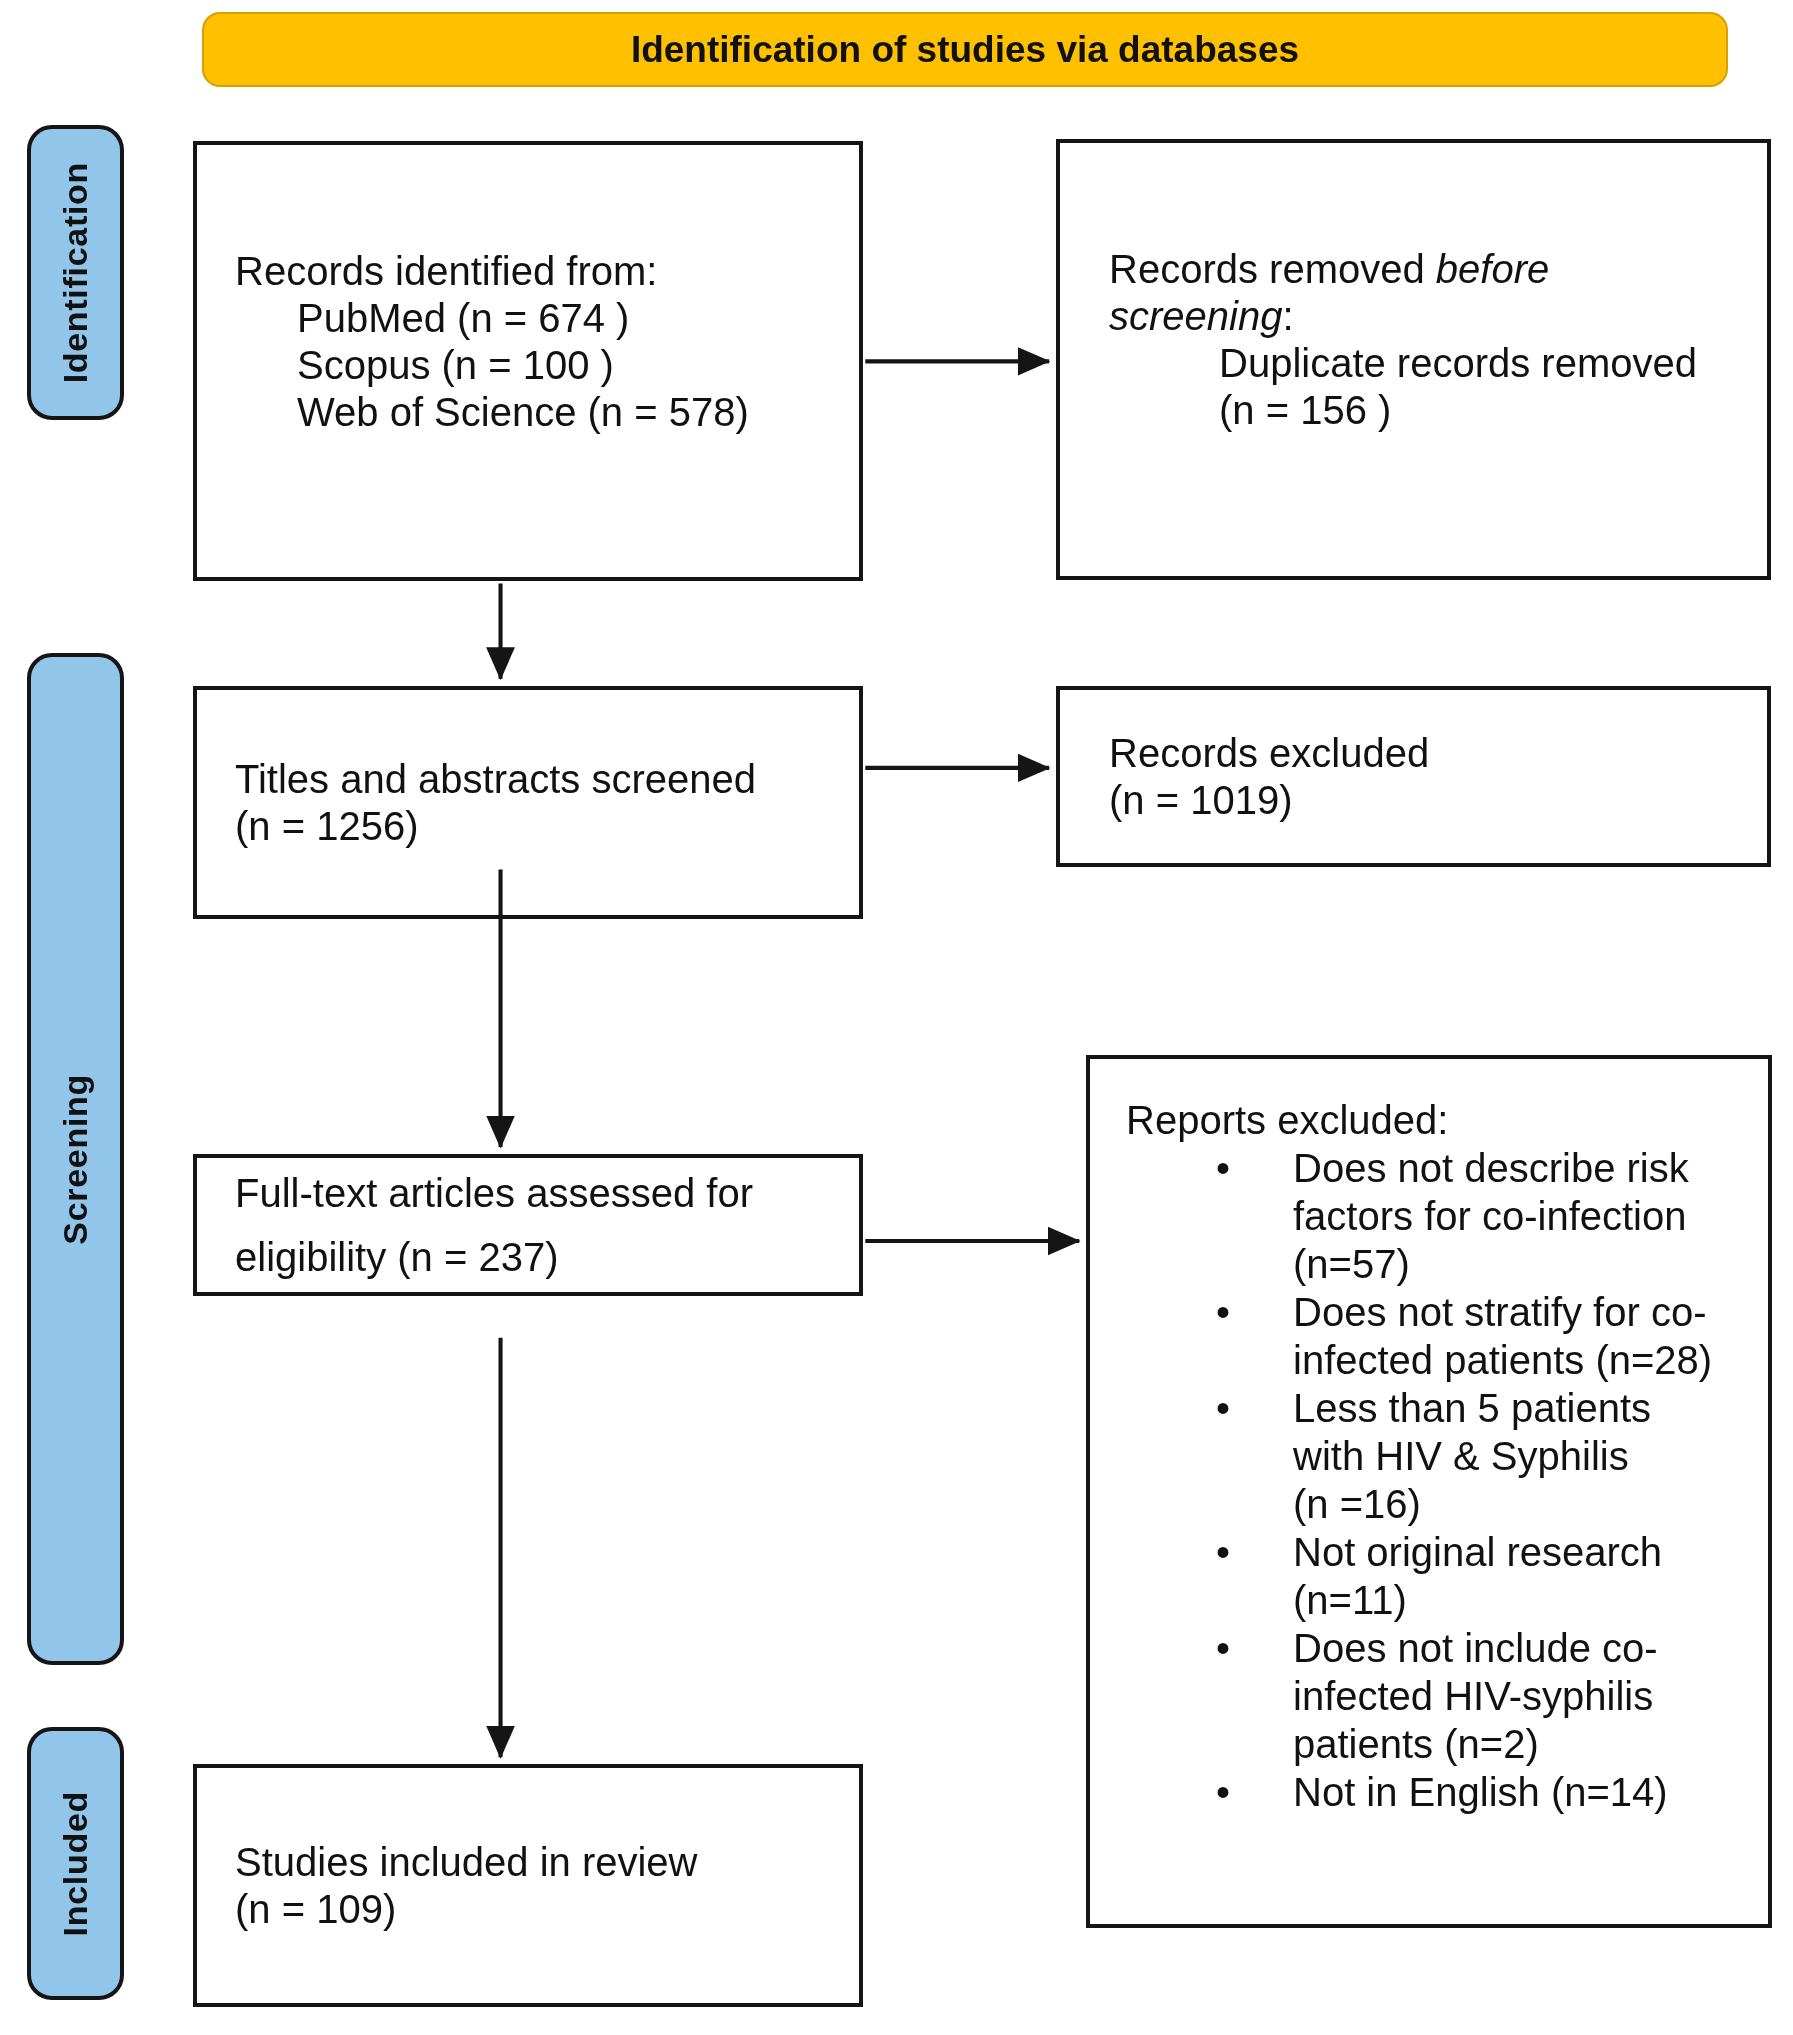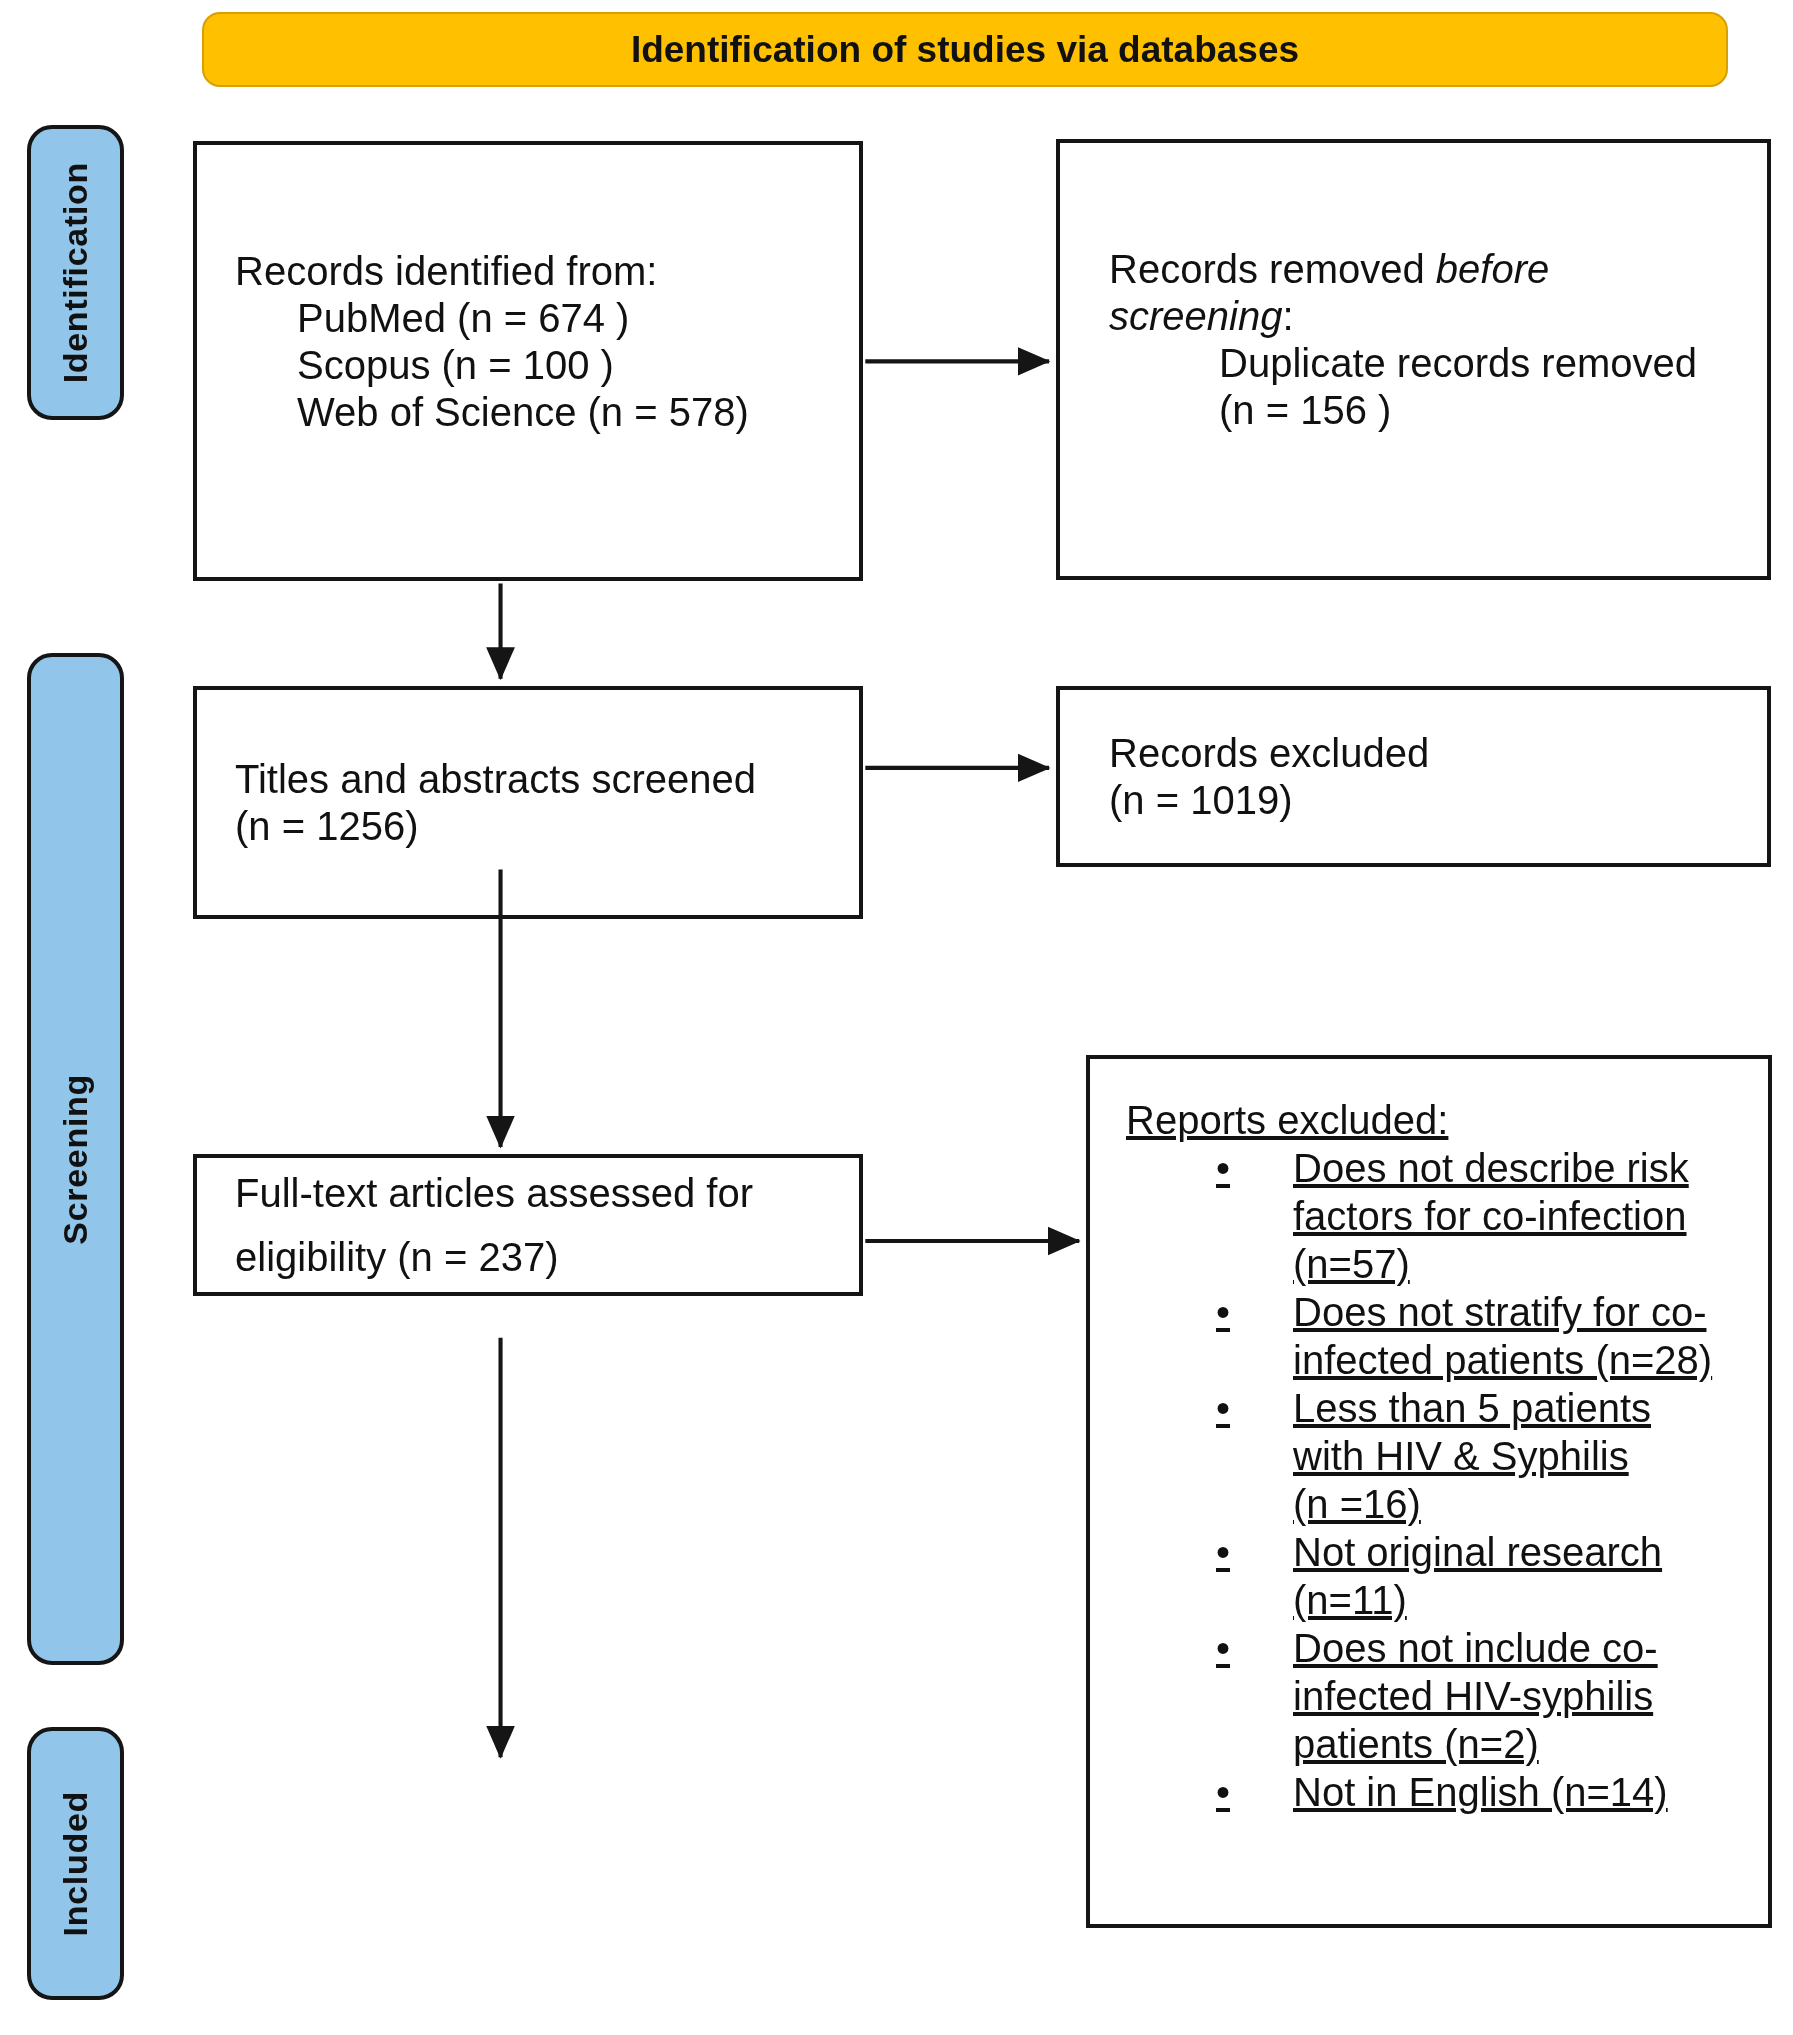--- a/index.html
+++ b/index.html
@@ -33,21 +33,21 @@
   
   .fbox {
     position:absolute; background:#ffffff; border:4.1px solid #151515;
     box-sizing:border-box; font-size:40px; line-height:47px;
   }
   .box-records   { left:193px;  top:141px;  width:670px;  height:440px;  padding:103px 20.6px 0 38px; }
   .box-removed   { left:1056px; top:139px;  width:715px; height:441px;  padding:103px 20.6px 0 49px; }
   .box-titles    { left:193px;  top:686px; width:670px;  height:233px;  display:flex; flex-direction:column; justify-content:center; padding-left:38px; }
   .box-rexcl     { left:1056px; top:686px; width:715px; height:181px;  display:flex; flex-direction:column; justify-content:center; padding-left:49px; }
   .box-fulltext  { left:193px;  top:1154px; width:670px;  height:142px;  display:flex; flex-direction:column; justify-content:center; padding-left:38px;gap:17px; }
-  .box-reports   { left:1086px; top:1055px; width:686px; height:873px; padding:37px 18px 0 36px; line-height:48px;text-decoration:underline; }
+  .box-reports   { left:1086px; top:1055px; width:686px; height:873px; padding:37px 18px 0 36px; line-height:48px; }
   .box-included  { left:193px;  top:1764px; width:670px;  height:243px;  display:flex; flex-direction:column; justify-content:center; padding-left:38px; }
 
   .indent  { margin-left:62px; }
   .indent2 { margin-left:110px; }
   .pre     { white-space:pre-line; }
   em       { font-style:italic; }
 
   .bullet-row  { display:flex; margin-left:90px; }
   .bullet-mark { flex:none; width:77px; }
   .bullet-text { flex:1; }
@@ -132,20 +132,24 @@
       <span class="bullet-text pre">Does not include co-
 infected HIV-syphilis
 patients (n=2)</span>
     </div>
     <div class="bullet-row">
       <span class="bullet-mark">•</span>
       <span class="bullet-text pre">Not in English (n=14)</span>
     </div>
   </div>
 
+  <div class="fbox box-included">
+    <div>Studies included in review</div>
+    <div>(n = 109)</div>
+  </div>
 
   <svg class="arrows" viewBox="0 0 2615 2968" xmlns="http://www.w3.org/2000/svg">
     <defs>
       <marker id="ah" markerUnits="userSpaceOnUse" markerWidth="50" markerHeight="44" refX="46" refY="21" orient="auto">
         <path d="M0,0 L48,21 L0,42 Z" fill="#151515"></path>
       </marker>
     </defs>
     <line x1="730" y1="851" x2="730" y2="990" stroke="#151515" stroke-width="6" marker-end="url(#ah)"></line>
     <line x1="730" y1="1268" x2="730" y2="1673" stroke="#151515" stroke-width="6" marker-end="url(#ah)"></line>
     <line x1="730" y1="1951" x2="730" y2="2563" stroke="#151515" stroke-width="6" marker-end="url(#ah)"></line>

